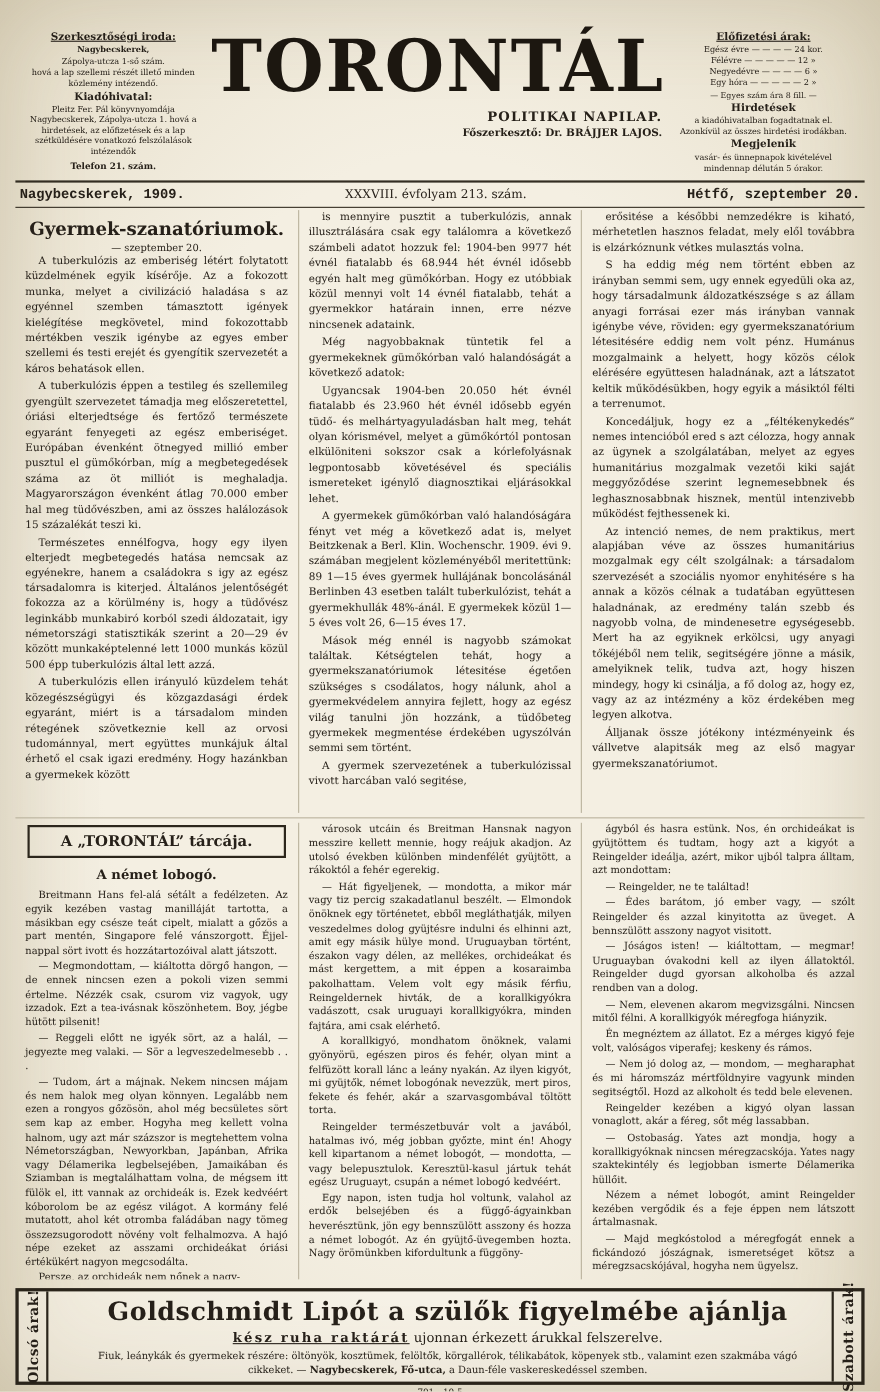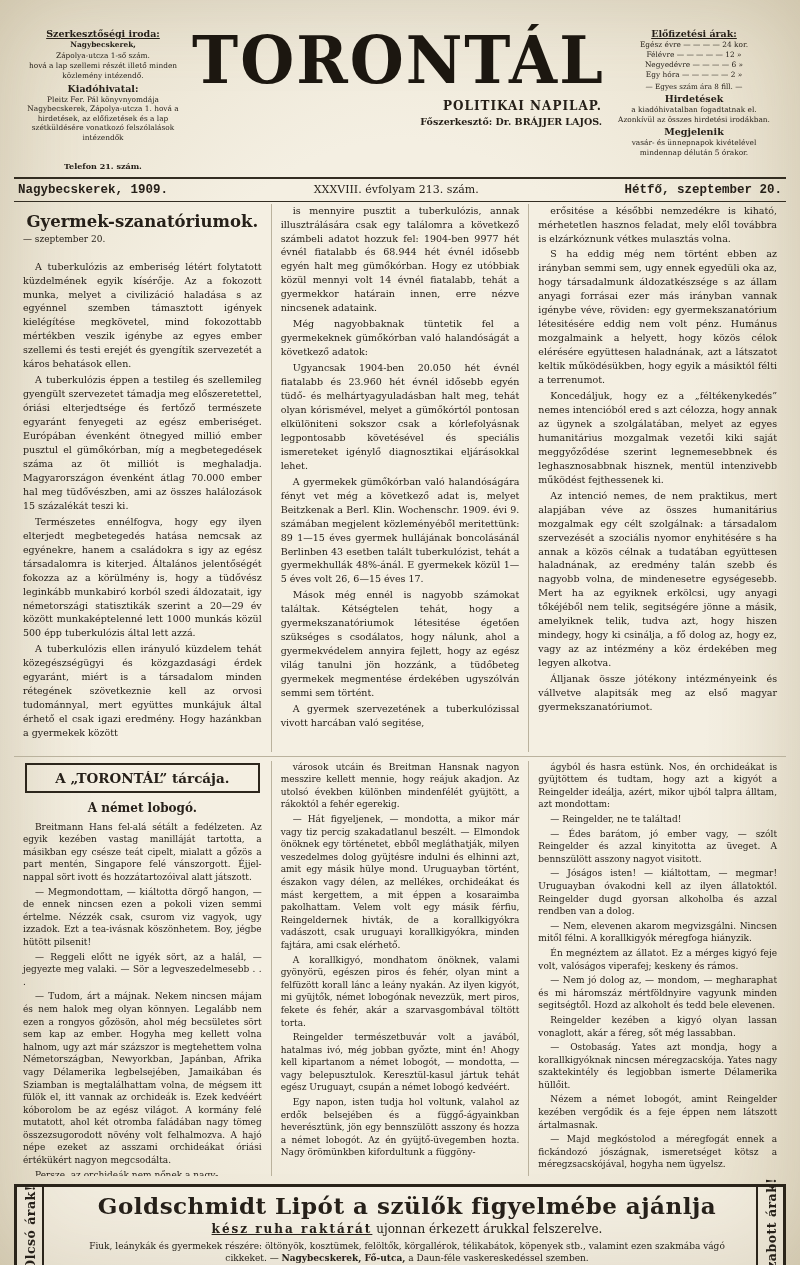--- a/index.html
+++ b/index.html
@@ -20,21 +20,21 @@
     overflow: hidden;
   }
   
   .masthead { display: flex; align-items: stretch; }
   .mast-left  { width: 178px; text-align: center; padding-top: 2px; }
   .mast-right { width: 184px; text-align: center; padding-top: 2px; }
   .mast-center { flex: 1; text-align: right; overflow: hidden; }
   .mast-title { font-weight: bold; font-size: 9.5px; margin: 2px 0 1px; }
   .mast-title.u { text-decoration: underline; }
   .mast-small { font-size: 7.4px; line-height: 1.3; margin: 1px 12px; }
-  .mast-phone { font-weight: bold; font-size: 8px; margin-top: 18px; }
+  .mast-phone { font-weight: bold; font-size: 8px; margin-top: 3px; }
   .price-line { font-size: 7.4px; line-height: 1.35; margin: 0; text-align: center; }
   .single-line { font-size: 7.2px; margin: 2px 0; }
   .logo {
     font-size: 62px; font-weight: bold; line-height: 1;
     letter-spacing: 2px; margin-top: 4px; color: #1c1710;
     transform: scaleY(1.05); transform-origin: top center;
   }
   .paper-subtitle { font-size: 12px; font-weight: bold; letter-spacing: 1px; margin-top: 9px; }
   .editor-line { font-size: 9.5px; font-weight: bold; margin-top: 3px; }
   
@@ -45,21 +45,21 @@
   }
   .dl-left, .dl-right { font-weight: bold; font-size: 12.5px; font-family: Liberation Mono, monospace; }
   .dl-center { font-size: 11px; }
   
   .columns { display: flex; }
   .col { flex: 1; padding: 0 9px; overflow: hidden; }
   .col + .col { border-left: 1px solid #bab29d; }
   .top-cols { height: 548px; margin-top: 2px; }
   .feui-cols { height: 420px; border-top: 1px solid #bab29d; margin-top: 4px; padding-top: 4px; }
   .article-title { font-size: 16.5px; font-weight: bold; text-align: center; margin: 8px 0 3px; }
-  .article-date { font-size: 9px; text-align: left; margin-bottom: 16px; }
+  .article-date { font-size: 9px; text-align: center; margin-bottom: 0; }
   .para {
     font-size: 9.5px; line-height: 1.47; text-align: justify;
     text-indent: 12px; margin: 0 0 2px;
   }
   .feui-cols .para { font-size: 9px; line-height: 1.4; }
   .feui-header {
     border: 2px solid #2c261c; text-align: center; font-weight: bold;
     font-size: 13.5px; padding: 5px 4px; margin: 2px 2px 8px;
   }
   .feui-title { text-align: center; font-weight: bold; font-size: 12px; margin: 0 0 6px; }

